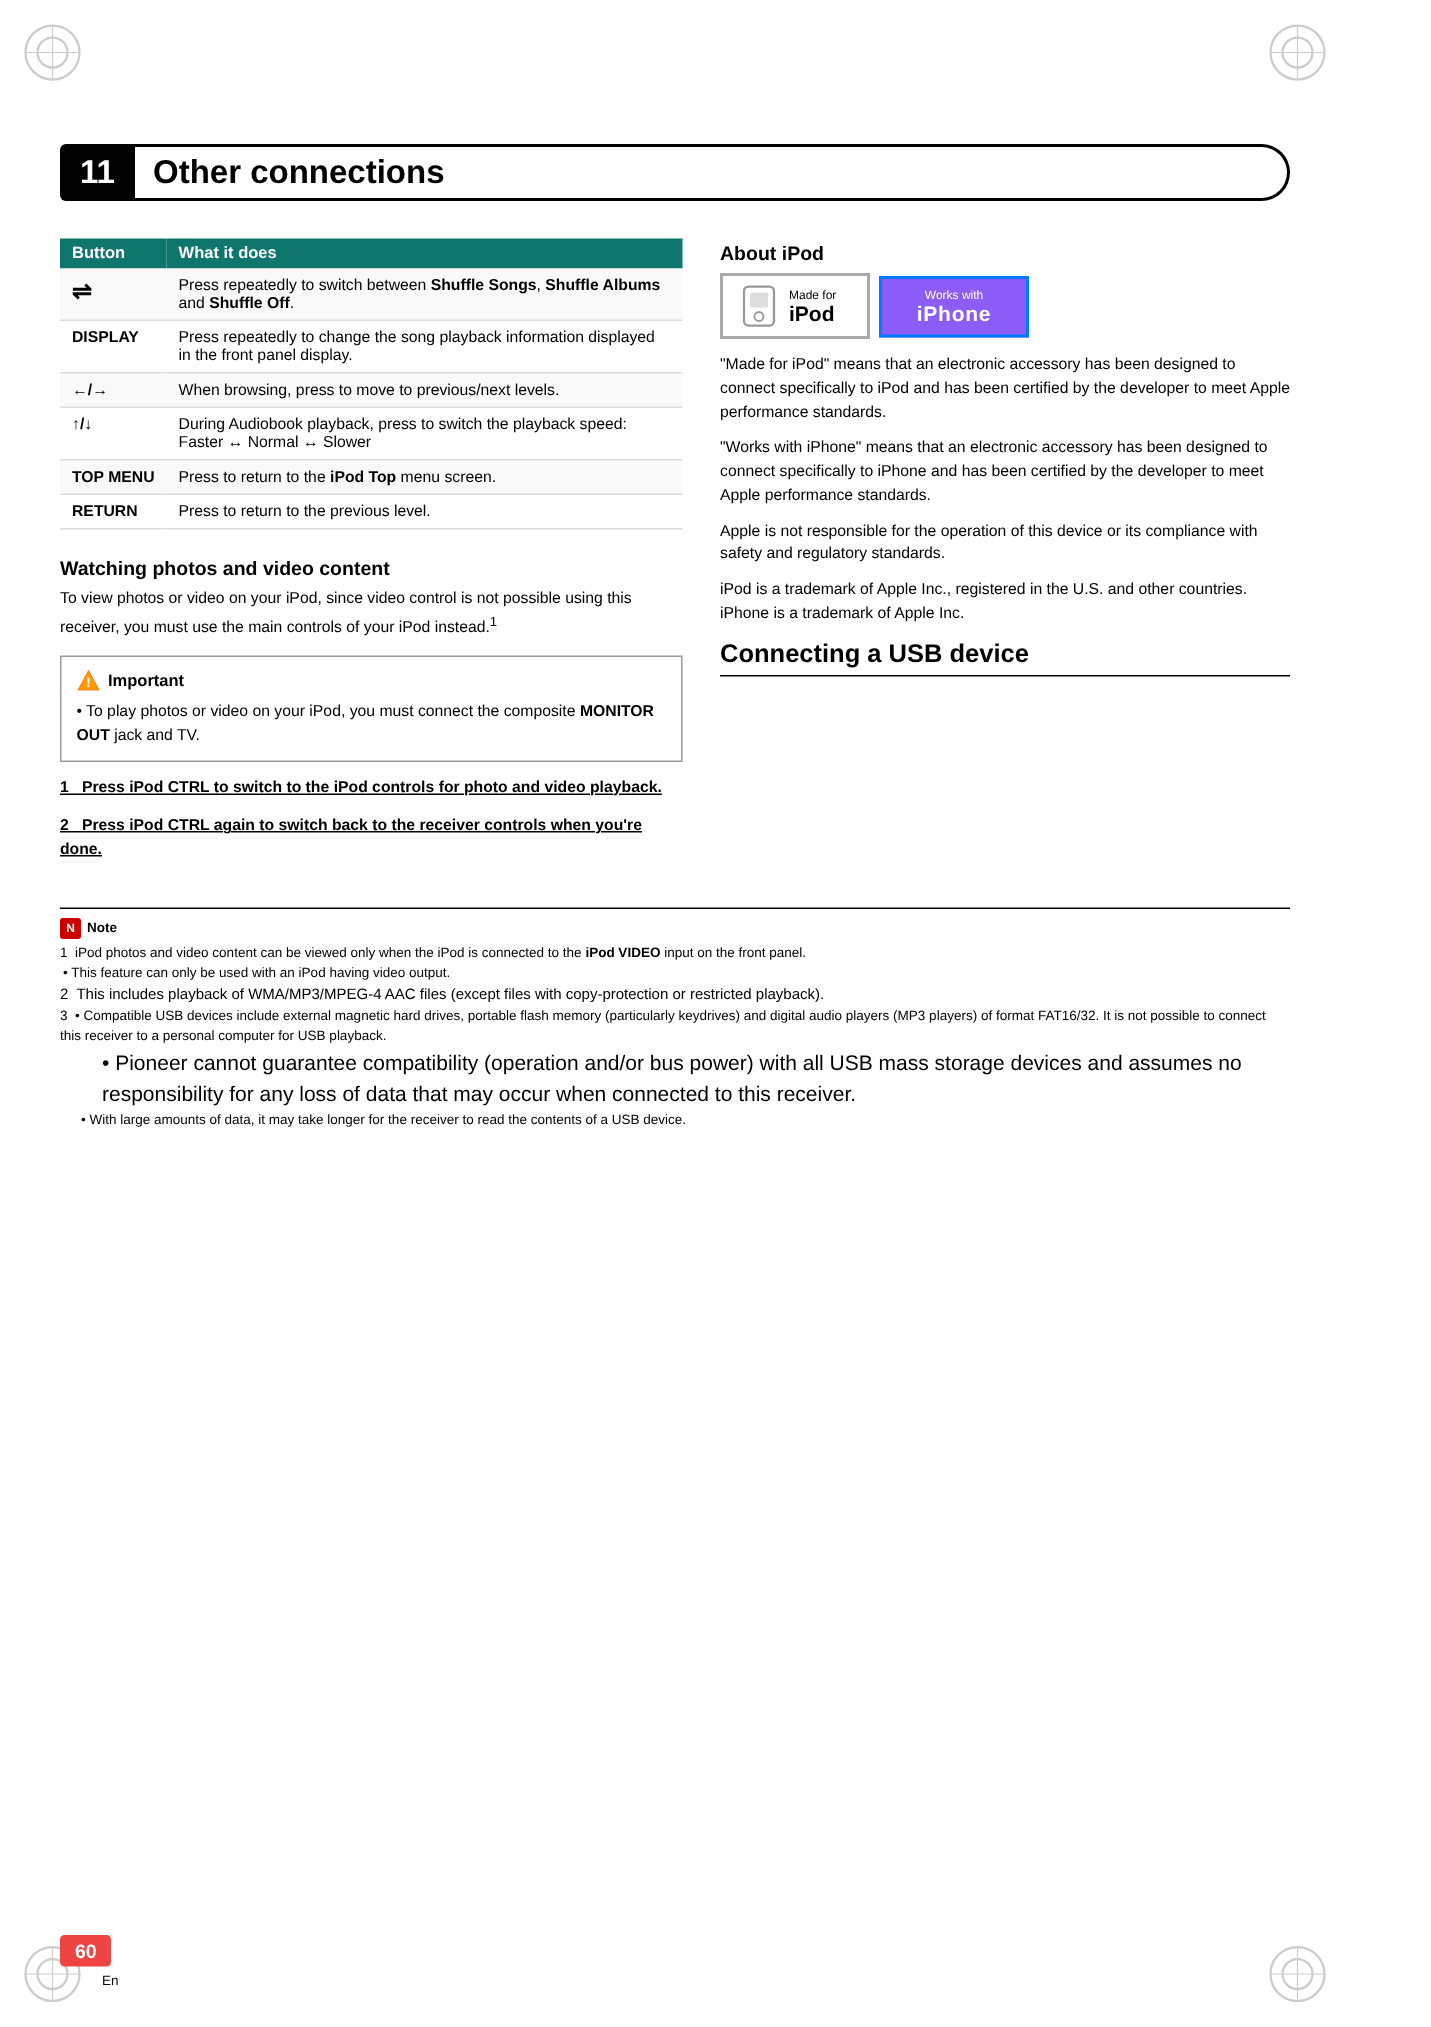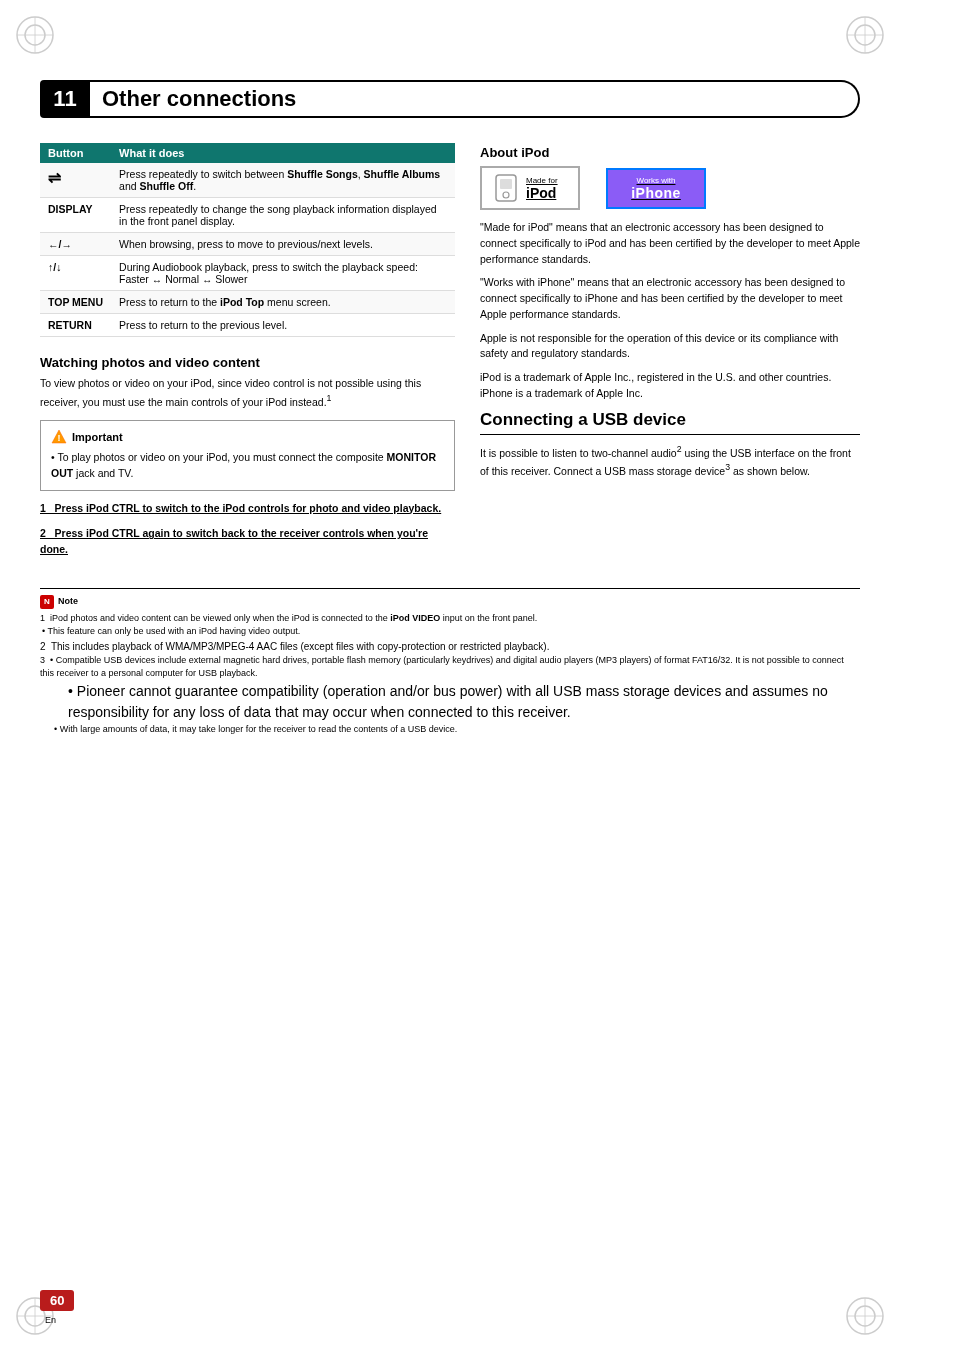--- a/index.html
+++ b/index.html
@@ -9,21 +9,21 @@
       font-size: 11px;
       color: #000;
       width: 954px;
       min-height: 1351px;
       position: relative;
     }
 
     .page {
       width: 900px;
       min-height: 1351px;
-      padding: 30px 40px;
+      padding: 46px 40px;
       position: relative;
       background: #fff;
     }
 
     
     .corner {
       position: absolute;
       width: 40px;
       height: 40px;
     }
@@ -177,24 +177,23 @@
       margin-bottom: 4px;
     }
     .step-body {
       font-size: 10.5px;
       line-height: 1.5;
     }
 
     
     .about-ipod-logos {
       display: flex;
-      gap: 26px;
+      gap: 6px;
       margin-bottom: 10px;
       align-items: center;
-      text-decoration: underline;
     }
 
     .logo-made-for-ipod {
       border: 2px solid #ccc;
       padding: 5px 10px;
       display: flex;
       align-items: center;
       gap: 6px;
       font-size: 11px;
       min-width: 100px;
@@ -227,31 +226,31 @@
       margin-right: 4px;
       font-weight: bold;
       border-radius: 2px;
     }
 
     
     .page-number-box {
       position: absolute;
       bottom: 40px;
       left: 40px;
-      background: #b91c1c;
+      background: #ef4444;
       color: #fff;
       padding: 3px 10px;
       font-size: 13px;
       font-weight: bold;
       border-radius: 3px;
     }
     .page-en {
       position: absolute;
       bottom: 26px;
-      left: 45px;
+      left: 68px;
       font-size: 9px;
       color: #000;
     }
 
   </style>
 </head>
 <body>
 
 <div class="page">
 
@@ -387,23 +386,20 @@
           <div style="font-size:14px; font-weight:bold; letter-spacing:0.5px;">iPhone</div>
         </div>
       </div>
 
       <p>"Made for iPod" means that an electronic accessory has been designed to connect specifically to iPod and has been certified by the developer to meet Apple performance standards.</p>
       <p>"Works with iPhone" means that an electronic accessory has been designed to connect specifically to iPhone and has been certified by the developer to meet Apple performance standards.</p>
       <p>Apple is not responsible for the operation of this device or its compliance with safety and regulatory standards.</p>
       <p>iPod is a trademark of Apple Inc., registered in the U.S. and other countries. iPhone is a trademark of Apple Inc.</p>
 
       <div class="section-heading-large">Connecting a USB device</div>
-      <p>
-        It is possible to listen to two-channel audio<sup>2</sup> using the USB interface on the front of this receiver. Connect a USB mass storage device<sup>3</sup> as shown below.
-      </p>
 
     </div>
   </div>
 
   <div class="note-section">
     <div class="note-title">
       <div class="note-icon">N</div>
       <span>Note</span>
     </div>
     <div style="font-size:9px; line-height:1.5;">1&nbsp; iPod photos and video content can be viewed only when the iPod is connected to the <strong>iPod VIDEO</strong> input on the front panel.</div>

